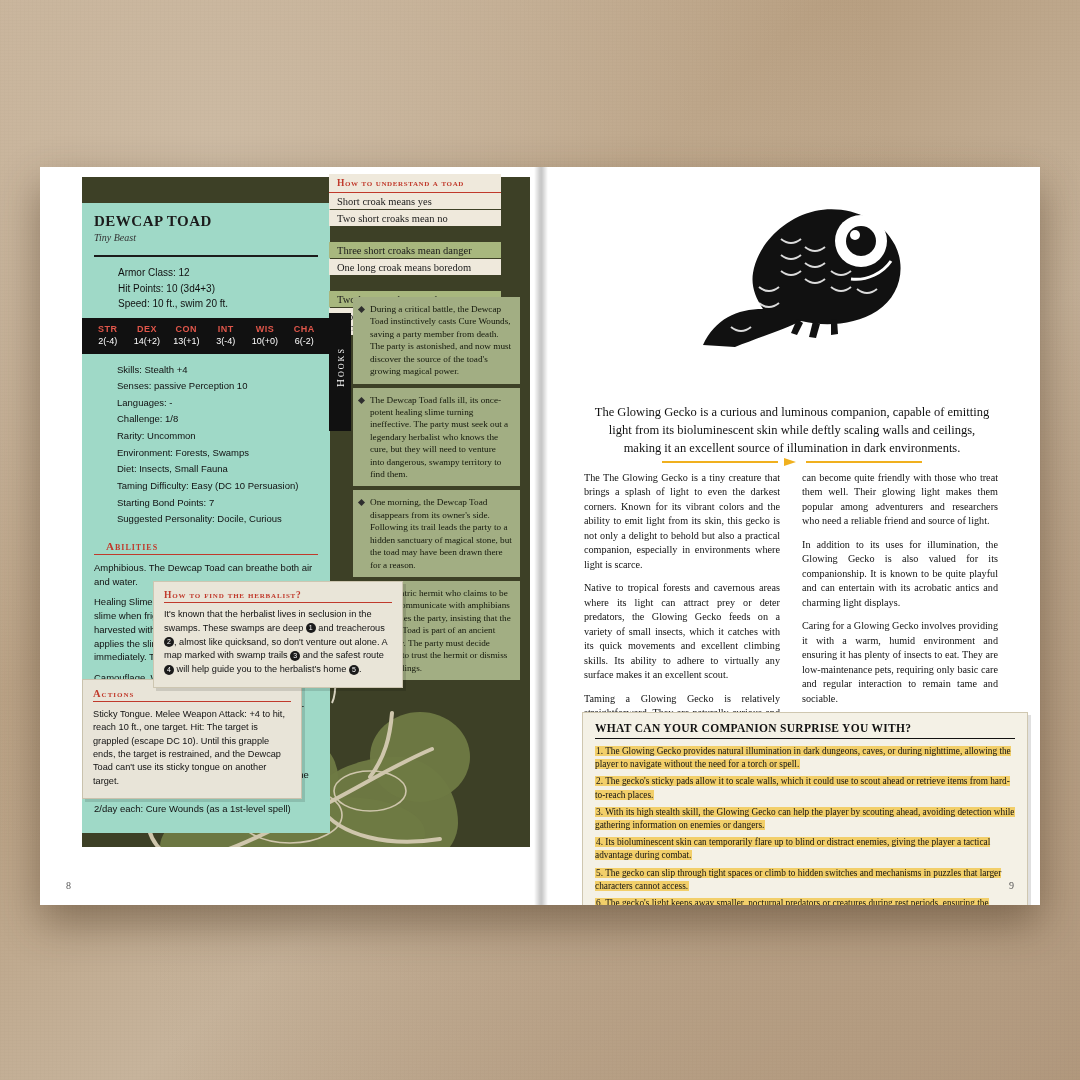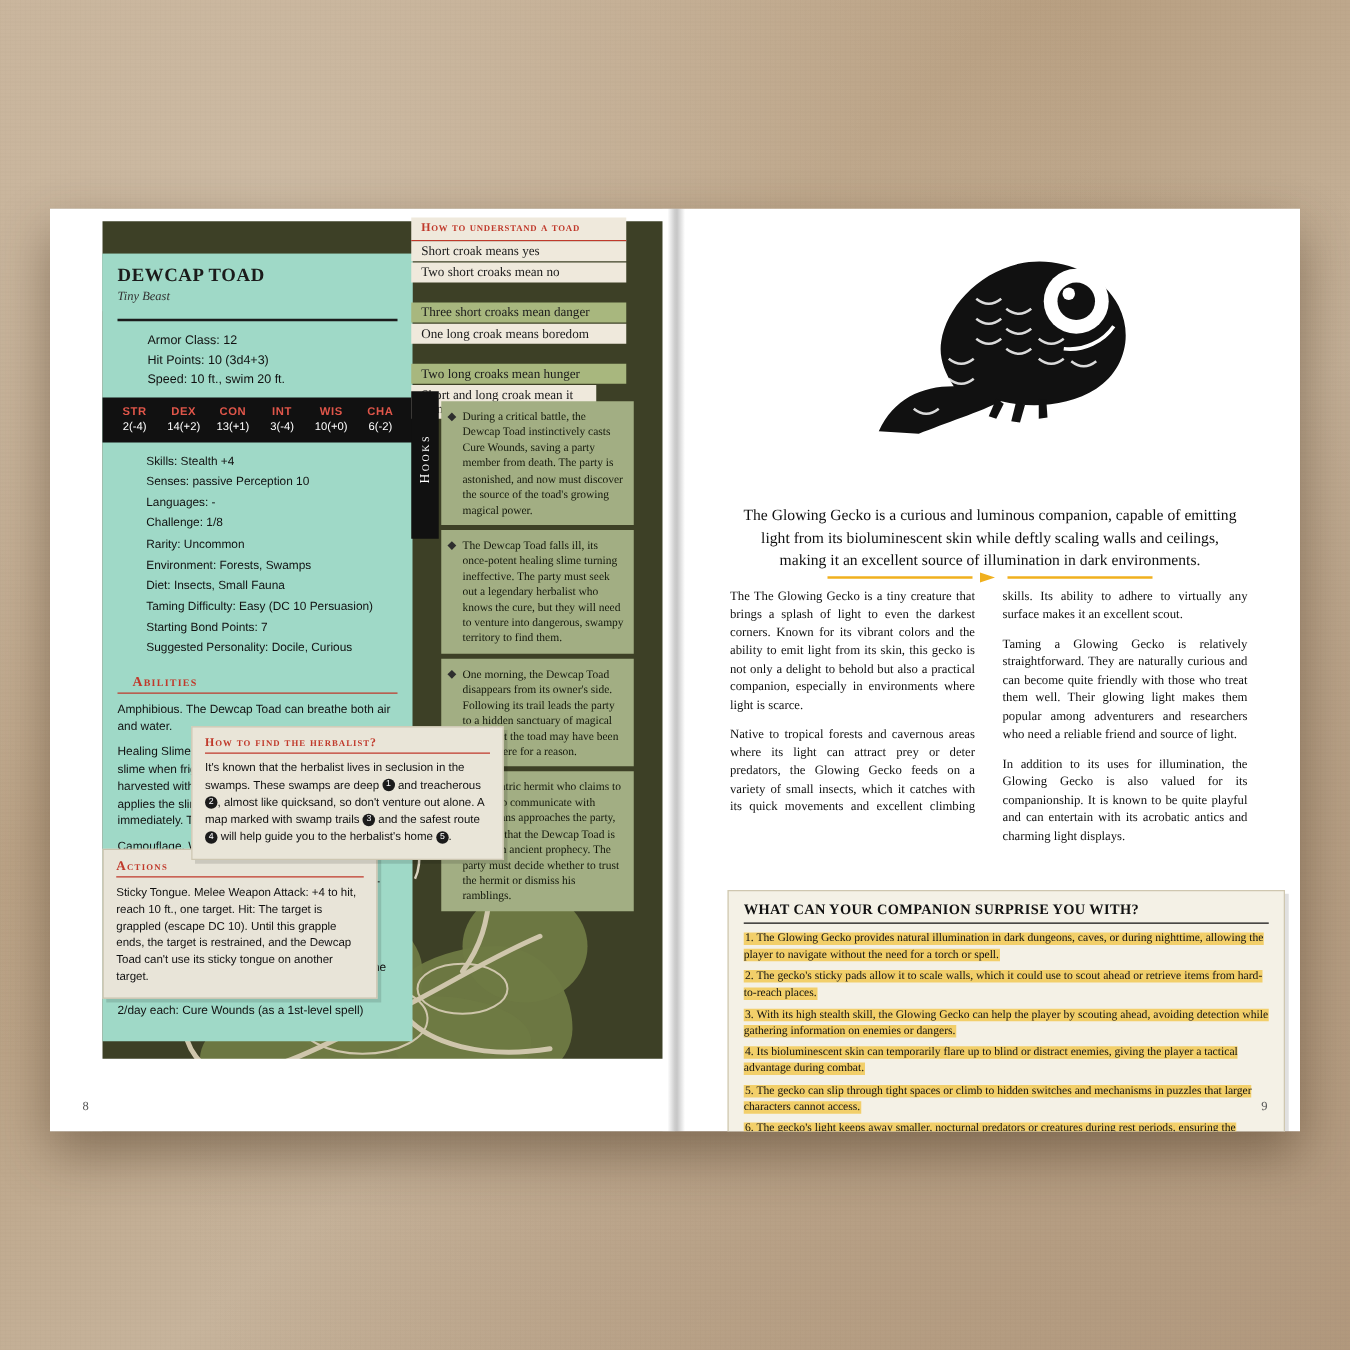--- a/index.html
+++ b/index.html
@@ -74,21 +74,21 @@
            font-weight:bold;font-size:9.5px;letter-spacing:.6px;padding:4px 8px;border-bottom:1px solid #c0392b;}
   .ut-row{font-family:"Liberation Serif",serif;font-size:10.5px;color:#1b1b1b;padding:2.5px 8px;background:#efe9dc;
           margin-bottom:1px;}
   .ut-row.alt{background:#a8b77e;margin-top:16px;}
   .ut-row.wide{width:132px;}
 
   
   .hooks-tab{position:absolute;left:289px;top:146px;width:22px;height:118px;background:#111;}
   .hooks-tab span{position:absolute;left:-48px;top:48px;width:118px;text-align:center;transform:rotate(-90deg);
     color:#fff;font-family:"Liberation Serif",serif;font-variant:small-caps;font-size:11px;letter-spacing:2px;}
-  .hooks{position:absolute;left:313px;top:154px;width:154px;}
+  .hooks{position:absolute;left:313px;top:130px;width:167px;}
   .hook{display:flex;gap:6px;background:#a2ae83;padding:6px 8px 6px 6px;margin-bottom:4px;}
   .hook .dot{flex:0 0 auto;margin-top:4px;width:5px;height:5px;background:#2e2e2e;transform:rotate(45deg);}
   .hook p{margin:0;font-family:"Liberation Serif",serif;font-size:9.2px;line-height:1.35;color:#14180c;}
 
   
   .herb{position:absolute;left:113px;top:414px;width:228px;background:#e9e5d8;border:1px solid #cdc6b1;
         box-shadow:3px 3px 0 rgba(0,0,0,.12);padding:8px 10px 10px 10px;}
   .herb-head{color:#c0392b;font-family:"Liberation Serif",serif;font-variant:small-caps;font-weight:bold;
              font-size:9.5px;letter-spacing:.8px;border-bottom:1.2px solid #c0392b;padding-bottom:2px;margin-bottom:5px;}
   .herb-body{font-size:9.2px;line-height:1.5;color:#111;}
@@ -316,20 +316,21 @@
       <path d="M2 5 H118" stroke="#f0b01e" stroke-width="2" fill="none"></path>
       <path d="M146 5 H262" stroke="#f0b01e" stroke-width="2" fill="none"></path>
       <path d="M124 1 L136 5 L124 9 Z" fill="#f0b01e"></path>
     </svg>
 
     <div class="cols">
       <p>The The Glowing Gecko is a tiny creature that brings a splash of light to even the darkest corners. Known for its vibrant colors and the ability to emit light from its skin, this gecko is not only a delight to behold but also a practical companion, especially in environments where light is scarce.</p>
       <p>Native to tropical forests and cavernous areas where its light can attract prey or deter predators, the Glowing Gecko feeds on a variety of small insects, which it catches with its quick movements and excellent climbing skills. Its ability to adhere to virtually any surface makes it an excellent scout.</p>
       <p>Taming a Glowing Gecko is relatively straightforward. They are naturally curious and can become quite friendly with those who treat them well. Their glowing light makes them popular among adventurers and researchers who need a reliable friend and source of light.</p>
       <p>In addition to its uses for illumination, the Glowing Gecko is also valued for its companionship. It is known to be quite playful and can entertain with its acrobatic antics and charming light displays.</p>
+      <p>Caring for a Glowing Gecko involves providing it with a warm, humid environment and ensuring it has plenty of insects to eat. They are low-maintenance pets, requiring only basic care and regular interaction to remain tame and sociable.</p>
     </div>
 
     <div class="surprise">
       <div class="sur-head">WHAT CAN YOUR COMPANION SURPRISE YOU WITH?</div>
       <div class="sur-item"><span class="hl">1. The Glowing Gecko provides natural illumination in dark dungeons, caves, or during nighttime, allowing the player to navigate without the need for a torch or spell.</span></div>
       <div class="sur-item"><span class="hl">2. The gecko's sticky pads allow it to scale walls, which it could use to scout ahead or retrieve items from hard-to-reach places.</span></div>
       <div class="sur-item"><span class="hl">3. With its high stealth skill, the Glowing Gecko can help the player by scouting ahead, avoiding detection while gathering information on enemies or dangers.</span></div>
       <div class="sur-item"><span class="hl">4. Its bioluminescent skin can temporarily flare up to blind or distract enemies, giving the player a tactical advantage during combat.</span></div>
       <div class="sur-item"><span class="hl">5. The gecko can slip through tight spaces or climb to hidden switches and mechanisms in puzzles that larger characters cannot access.</span></div>
       <div class="sur-item"><span class="hl">6. The gecko's light keeps away smaller, nocturnal predators or creatures during rest periods, ensuring the player's safety at camp.</span></div>

